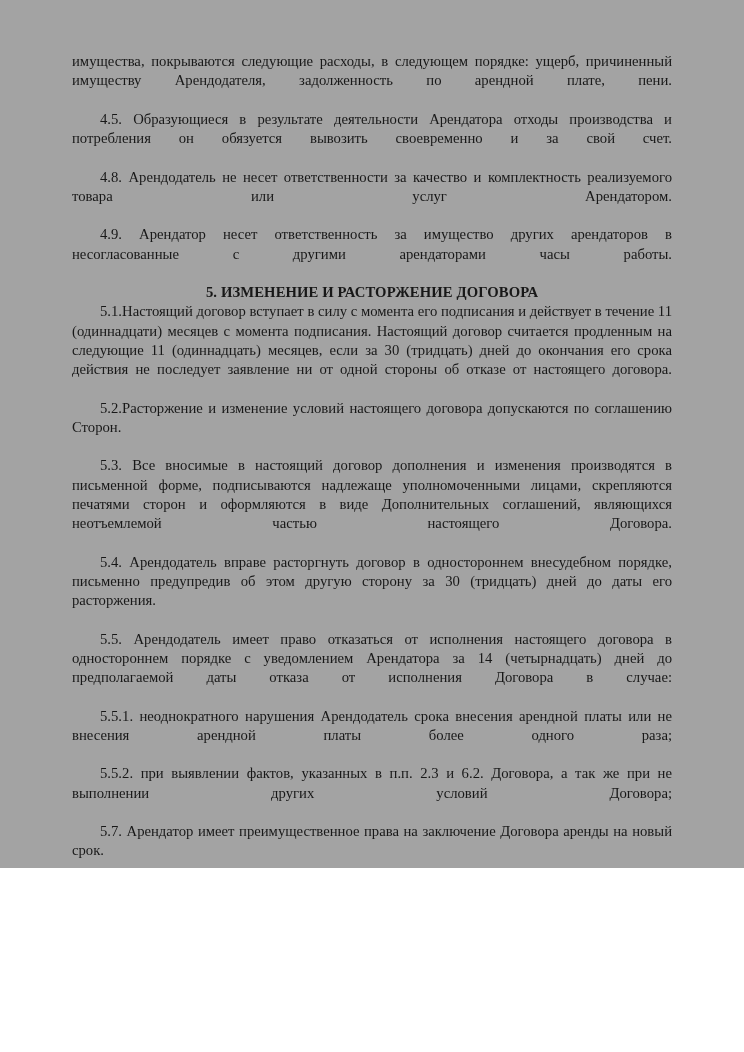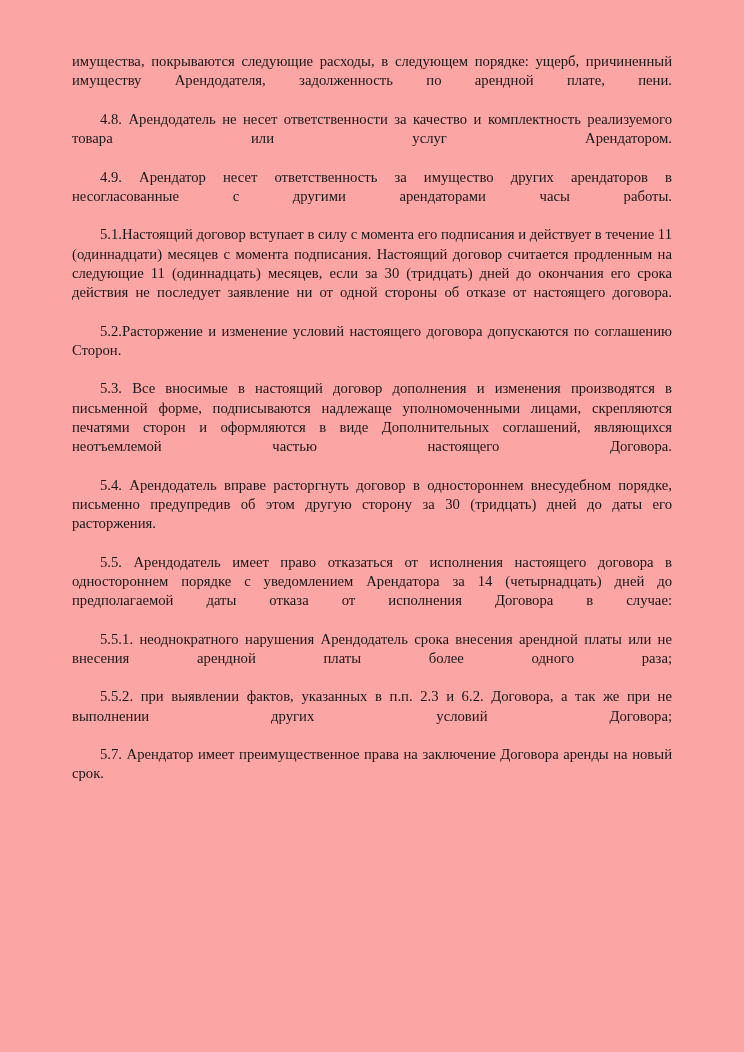--- a/index.html
+++ b/index.html
@@ -16,22 +16,22 @@
     font-family: "Liberation Serif", "DejaVu Serif", serif;
     color: #181818;
     -webkit-font-smoothing: antialiased;
   }
 
   .page {
     position: absolute;
     left: 0;
     top: 0;
     width: 744px;
-    height: 1052px;
-    background: #fca5a5;
+    height: 868px;
+    background: #a3a3a3;
     box-sizing: border-box;
     padding: 52px 72px 0 72px;
   }
 
   .doc-body {
     width: 600px;
   }
 
   
   p.para {
@@ -66,23 +66,25 @@
     letter-spacing: 0.1px;
   }
 </style>
 </head>
 <body>
 
 <div class="page">
   <div class="doc-body">
 
     <p class="para noindent">имущества, покрываются следующие расходы, в следующем порядке: ущерб, причиненный имуществу Арендодателя, задолженность по арендной плате, пени.</p>
+    <p class="para indent">4.5. Образующиеся в результате деятельности Арендатора отходы производства и потребления он обязуется вывозить своевременно и за свой счет.</p>
     <p class="para indent">4.8. Арендодатель не несет ответственности за качество и комплектность реализуемого товара или услуг Арендатором.</p>
     <p class="para indent">4.9. Арендатор несет ответственность за имущество других арендаторов в несогласованные с другими арендаторами часы работы.</p>
 
+    <h2 class="section-heading">5. ИЗМЕНЕНИЕ И РАСТОРЖЕНИЕ ДОГОВОРА</h2>
 
     <p class="para indent">5.1.Настоящий договор вступает в силу с момента его подписания и действует в течение 11 (одиннадцати) месяцев с момента подписания. Настоящий договор считается продленным на следующие 11 (одиннадцать) месяцев, если за 30 (тридцать) дней до окончания его срока действия не последует заявление ни от одной стороны об отказе от настоящего договора.</p>
     <p class="para indent">5.2.Расторжение и изменение условий настоящего договора допускаются по соглашению Сторон.</p>
     <p class="para indent">5.3. Все вносимые в настоящий договор дополнения и изменения производятся в письменной форме, подписываются надлежаще уполномоченными лицами, скрепляются печатями сторон и оформляются в виде Дополнительных соглашений, являющихся неотъемлемой частью настоящего Договора.</p>
     <p class="para indent">5.4. Арендодатель вправе расторгнуть договор в одностороннем внесудебном порядке, письменно предупредив об этом другую сторону за 30 (тридцать) дней до даты его расторжения.</p>
     <p class="para indent">5.5. Арендодатель имеет право отказаться от исполнения настоящего договора в одностороннем порядке с уведомлением Арендатора за 14 (четырнадцать) дней до предполагаемой даты отказа от исполнения Договора в случае:</p>
     <p class="para indent">5.5.1. неоднократного нарушения Арендодатель срока внесения арендной платы или не внесения арендной платы более одного раза;</p>
     <p class="para indent">5.5.2. при выявлении фактов, указанных в п.п. 2.3 и 6.2. Договора, а так же при не выполнении других условий Договора;</p>
     <p class="para indent">5.7. Арендатор имеет преимущественное права на заключение Договора аренды на новый срок.</p>
 

